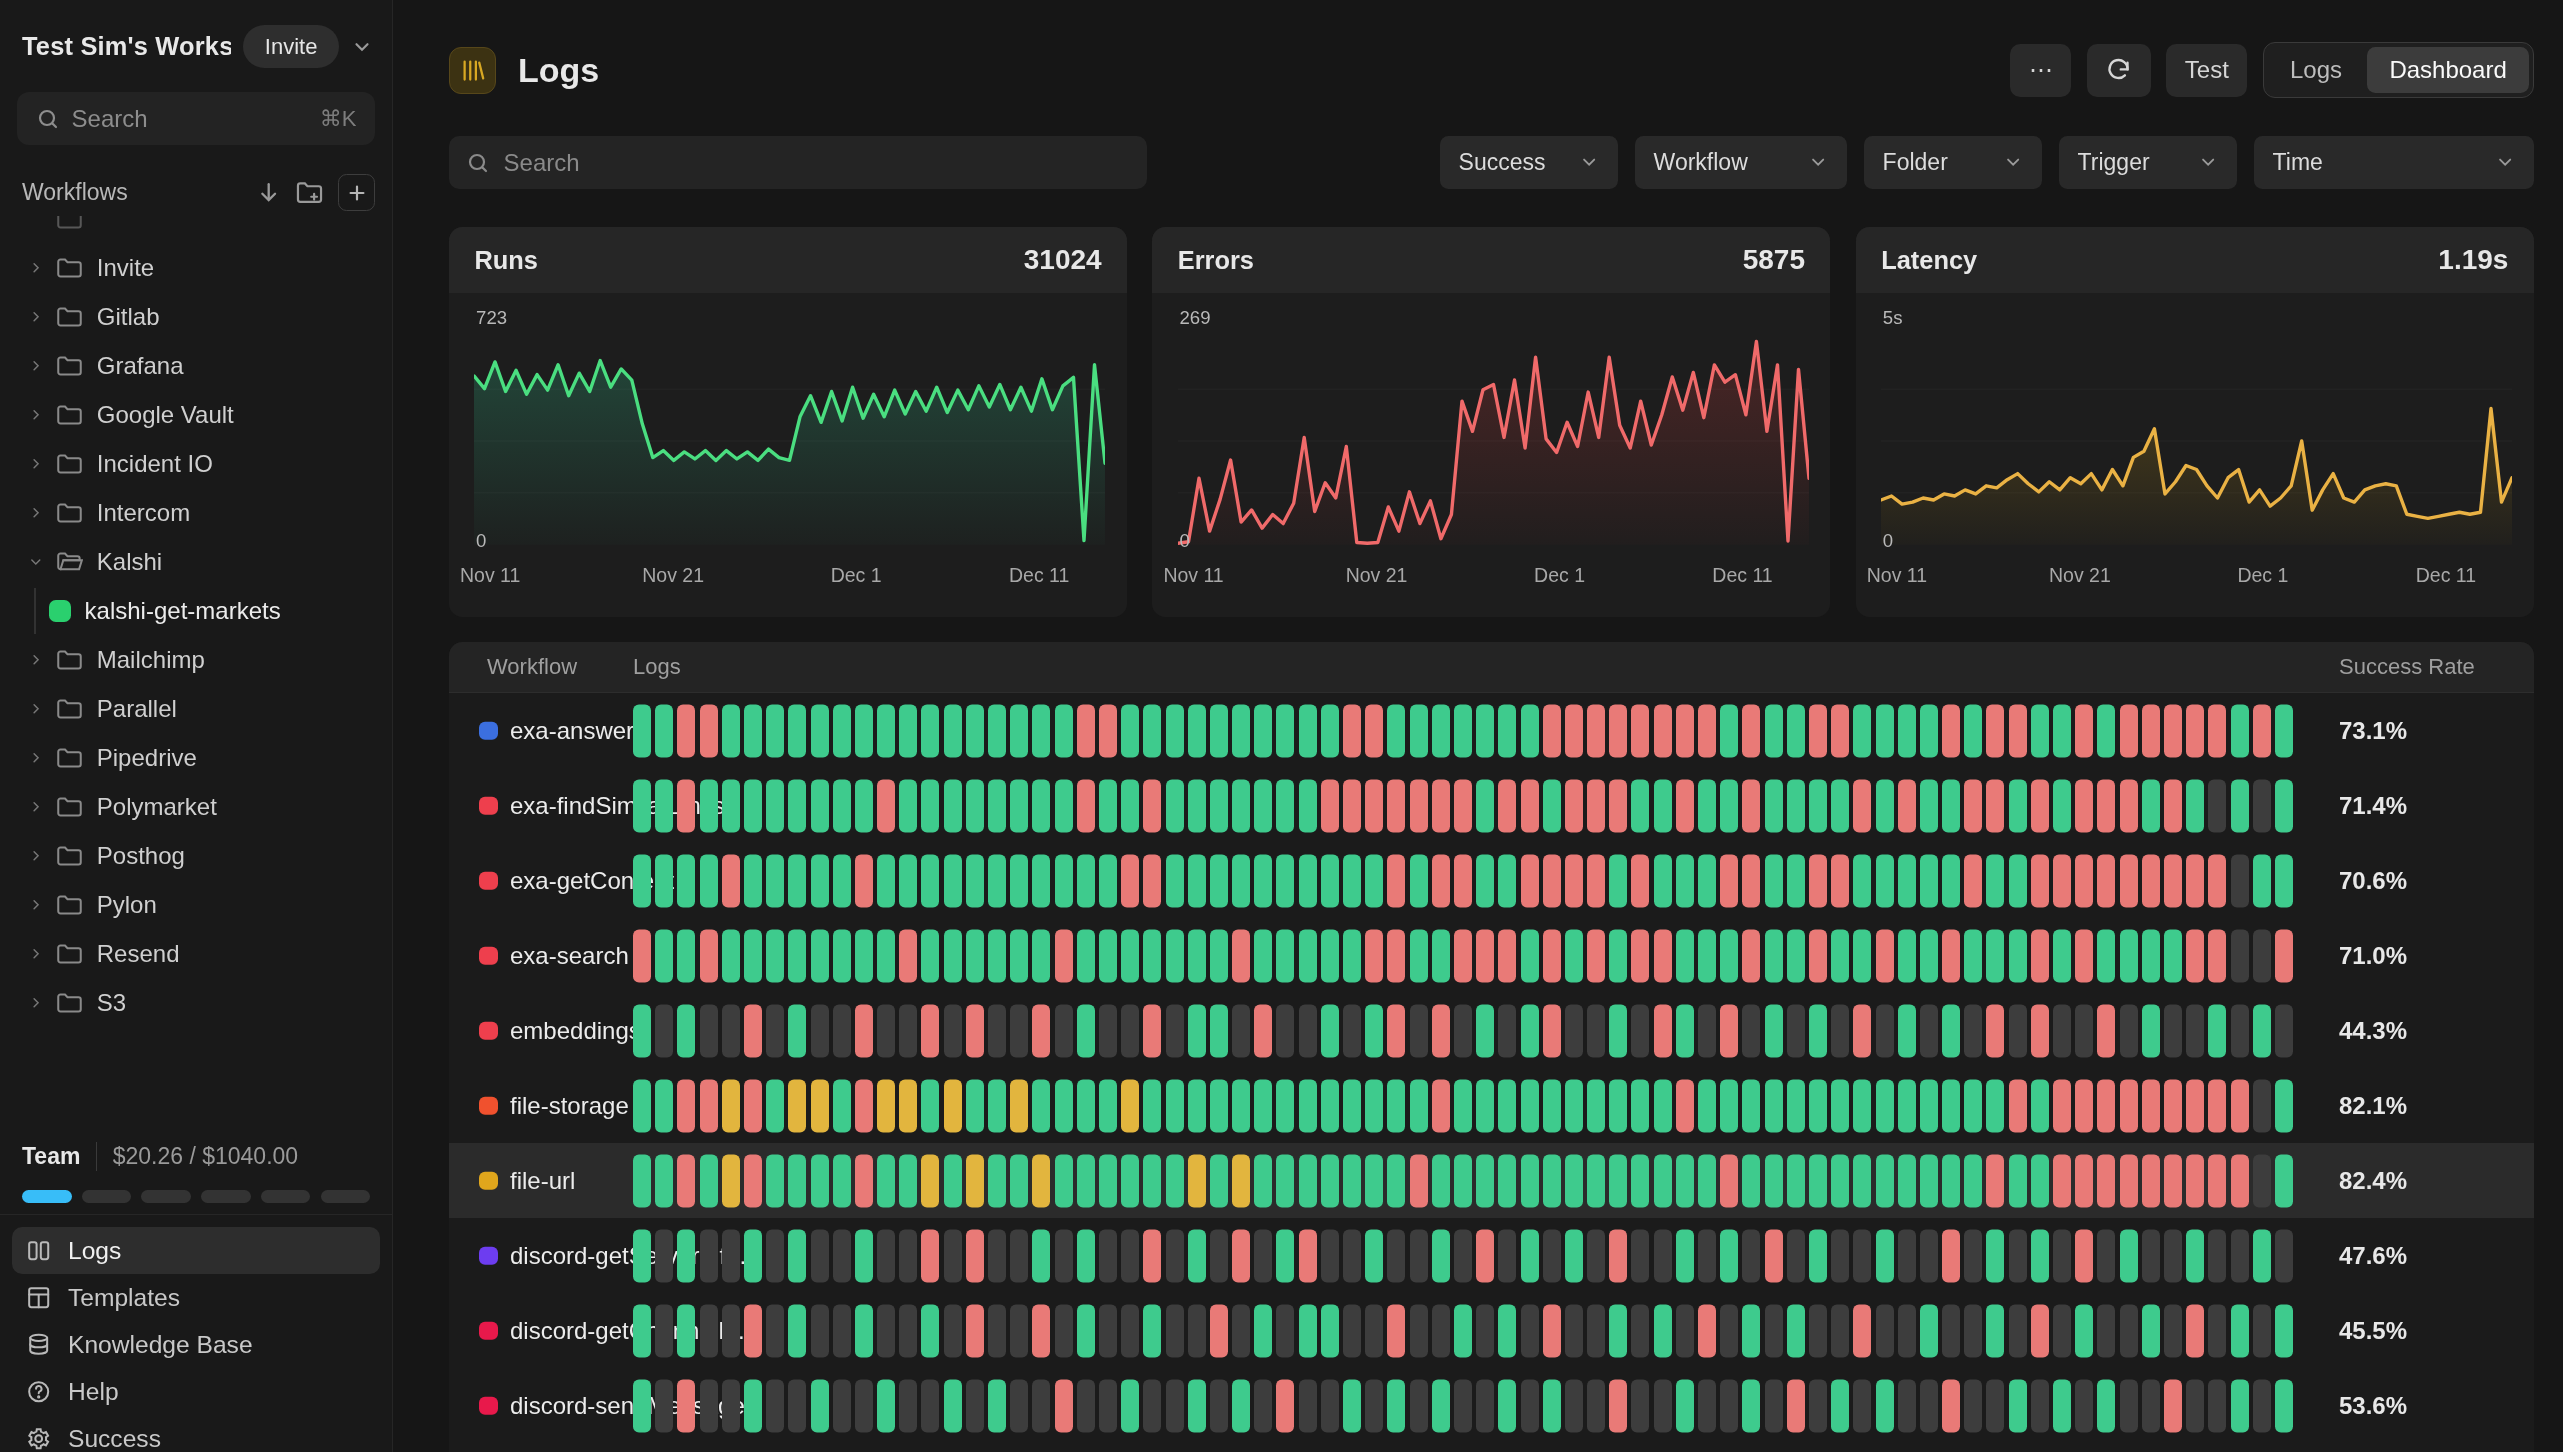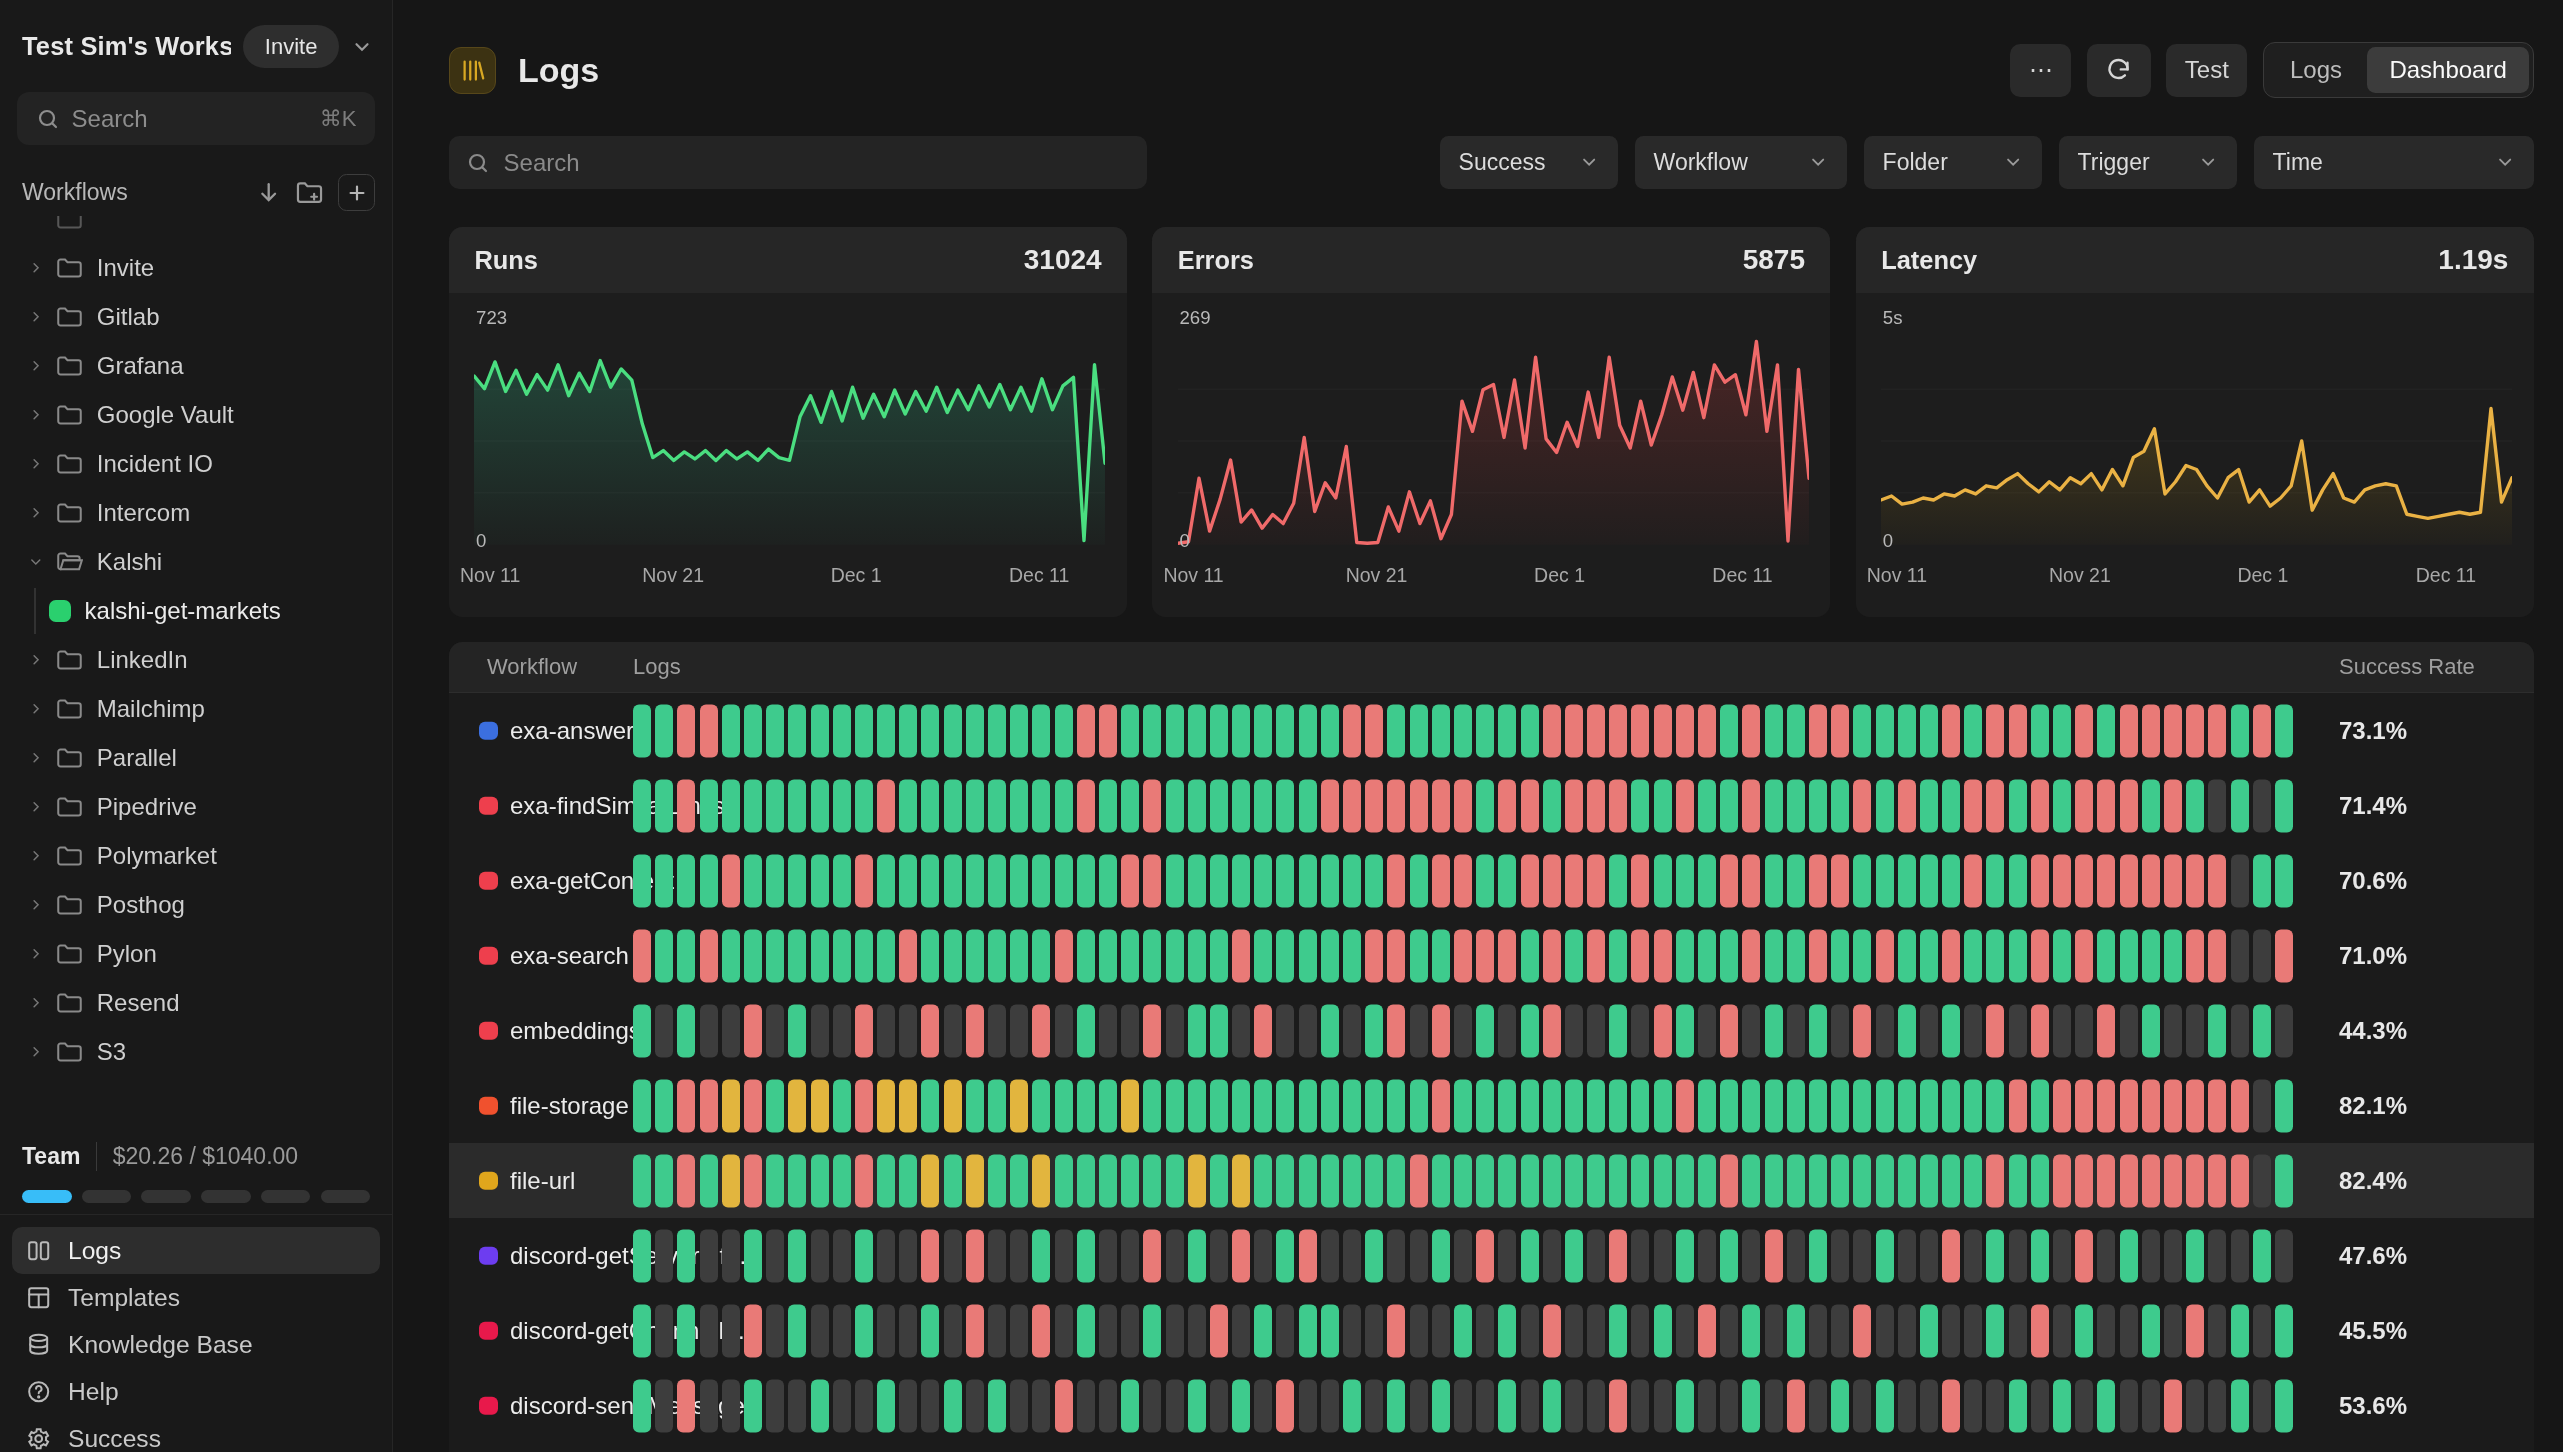--- a/index.html
+++ b/index.html
@@ -254,33 +254,20 @@
               <path d="M2 5a2 2 0 0 1 2-2h4l2.2 2.4H19a2 2 0 0 1 2 2V9H6.5L4 17H4a2 2 0 0 1-2-2z"></path>
               <path d="M6.5 9H23l-2.5 8H4"></path>
             </svg>
           </span>
           <span class="fname">Kalshi</span>
         </div>
         <div class="child-row">
           <span class="guide"></span>
           <span class="child-sq" style="background:#2ad06e"></span>
           <span class="fname">kalshi-get-markets</span>
-        </div>
-        <div class="tree-row">
-          <span class="chev">
-            <svg width="13.6" height="13.6" viewBox="0 0 24 24" fill="none" stroke="#777" stroke-width="2.6" stroke-linecap="round">
-              <path d="M9 5l7 7-7 7"></path>
-            </svg>
-          </span>
-          <span>
-            <svg width="27" height="24" viewBox="0 0 24 21" fill="none" stroke="#8a8a8a" stroke-width="1.8" stroke-linecap="round">
-              <path d="M2 5a2 2 0 0 1 2-2h4l2.2 2.4H20a2 2 0 0 1 2 2V16a2 2 0 0 1-2 2H4a2 2 0 0 1-2-2z"></path>
-            </svg>
-          </span>
-          <span class="fname">LinkedIn</span>
         </div>
         <div class="tree-row">
           <span class="chev">
             <svg width="13.6" height="13.6" viewBox="0 0 24 24" fill="none" stroke="#777" stroke-width="2.6" stroke-linecap="round">
               <path d="M9 5l7 7-7 7"></path>
             </svg>
           </span>
           <span>
             <svg width="27" height="24" viewBox="0 0 24 21" fill="none" stroke="#8a8a8a" stroke-width="1.8" stroke-linecap="round">
               <path d="M2 5a2 2 0 0 1 2-2h4l2.2 2.4H20a2 2 0 0 1 2 2V16a2 2 0 0 1-2 2H4a2 2 0 0 1-2-2z"></path>

